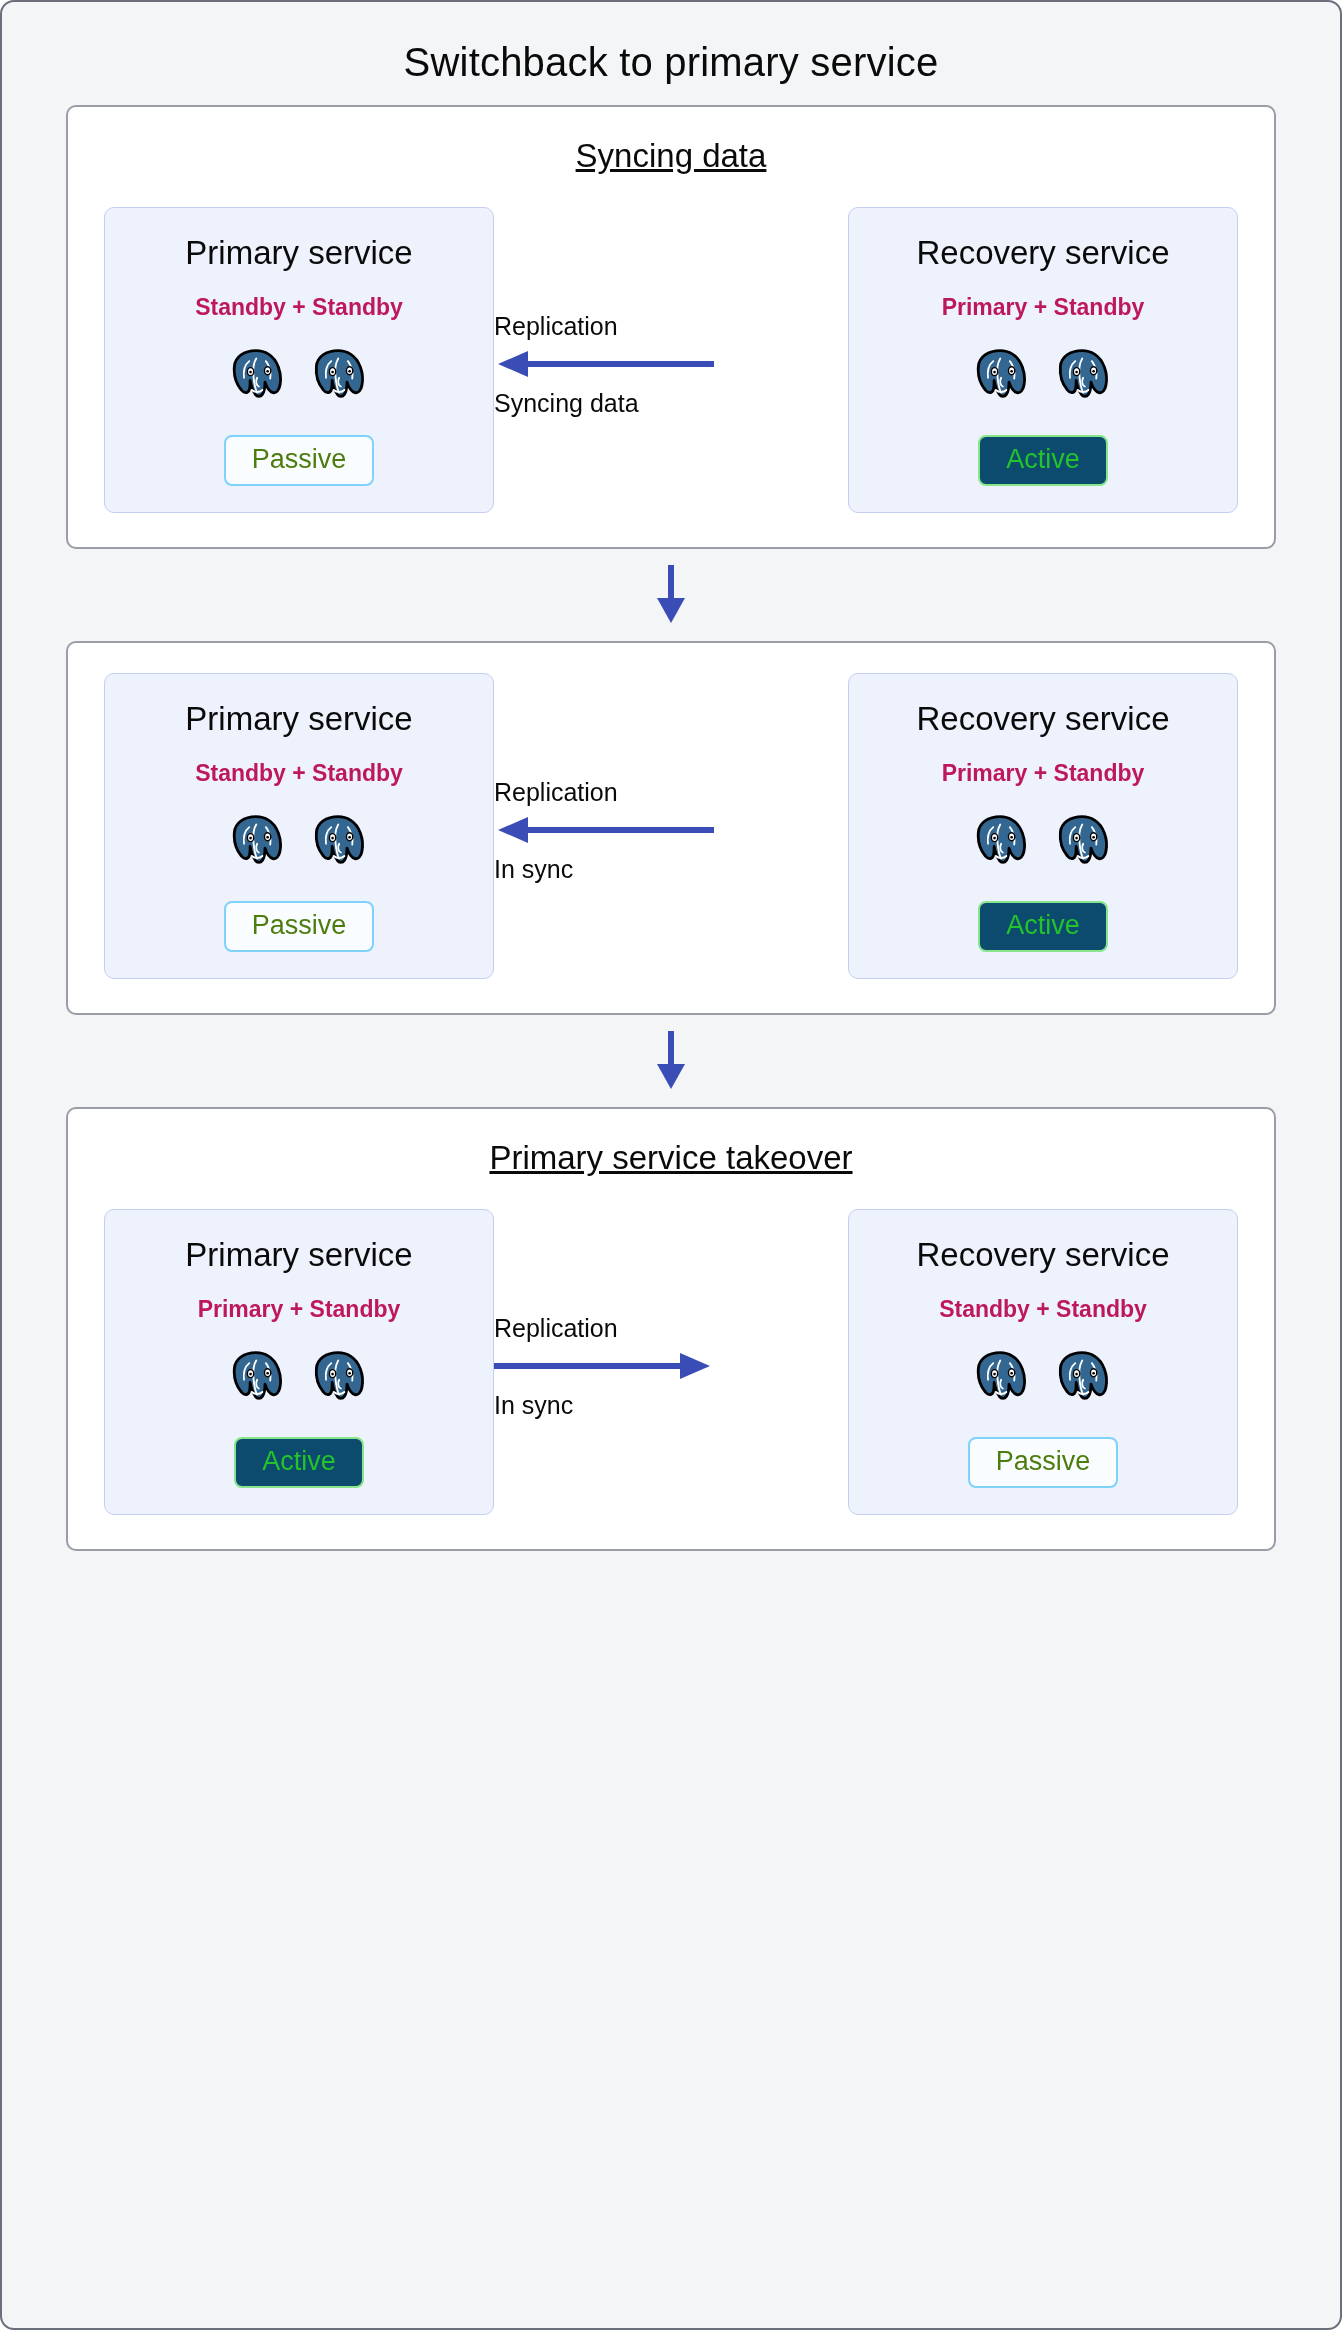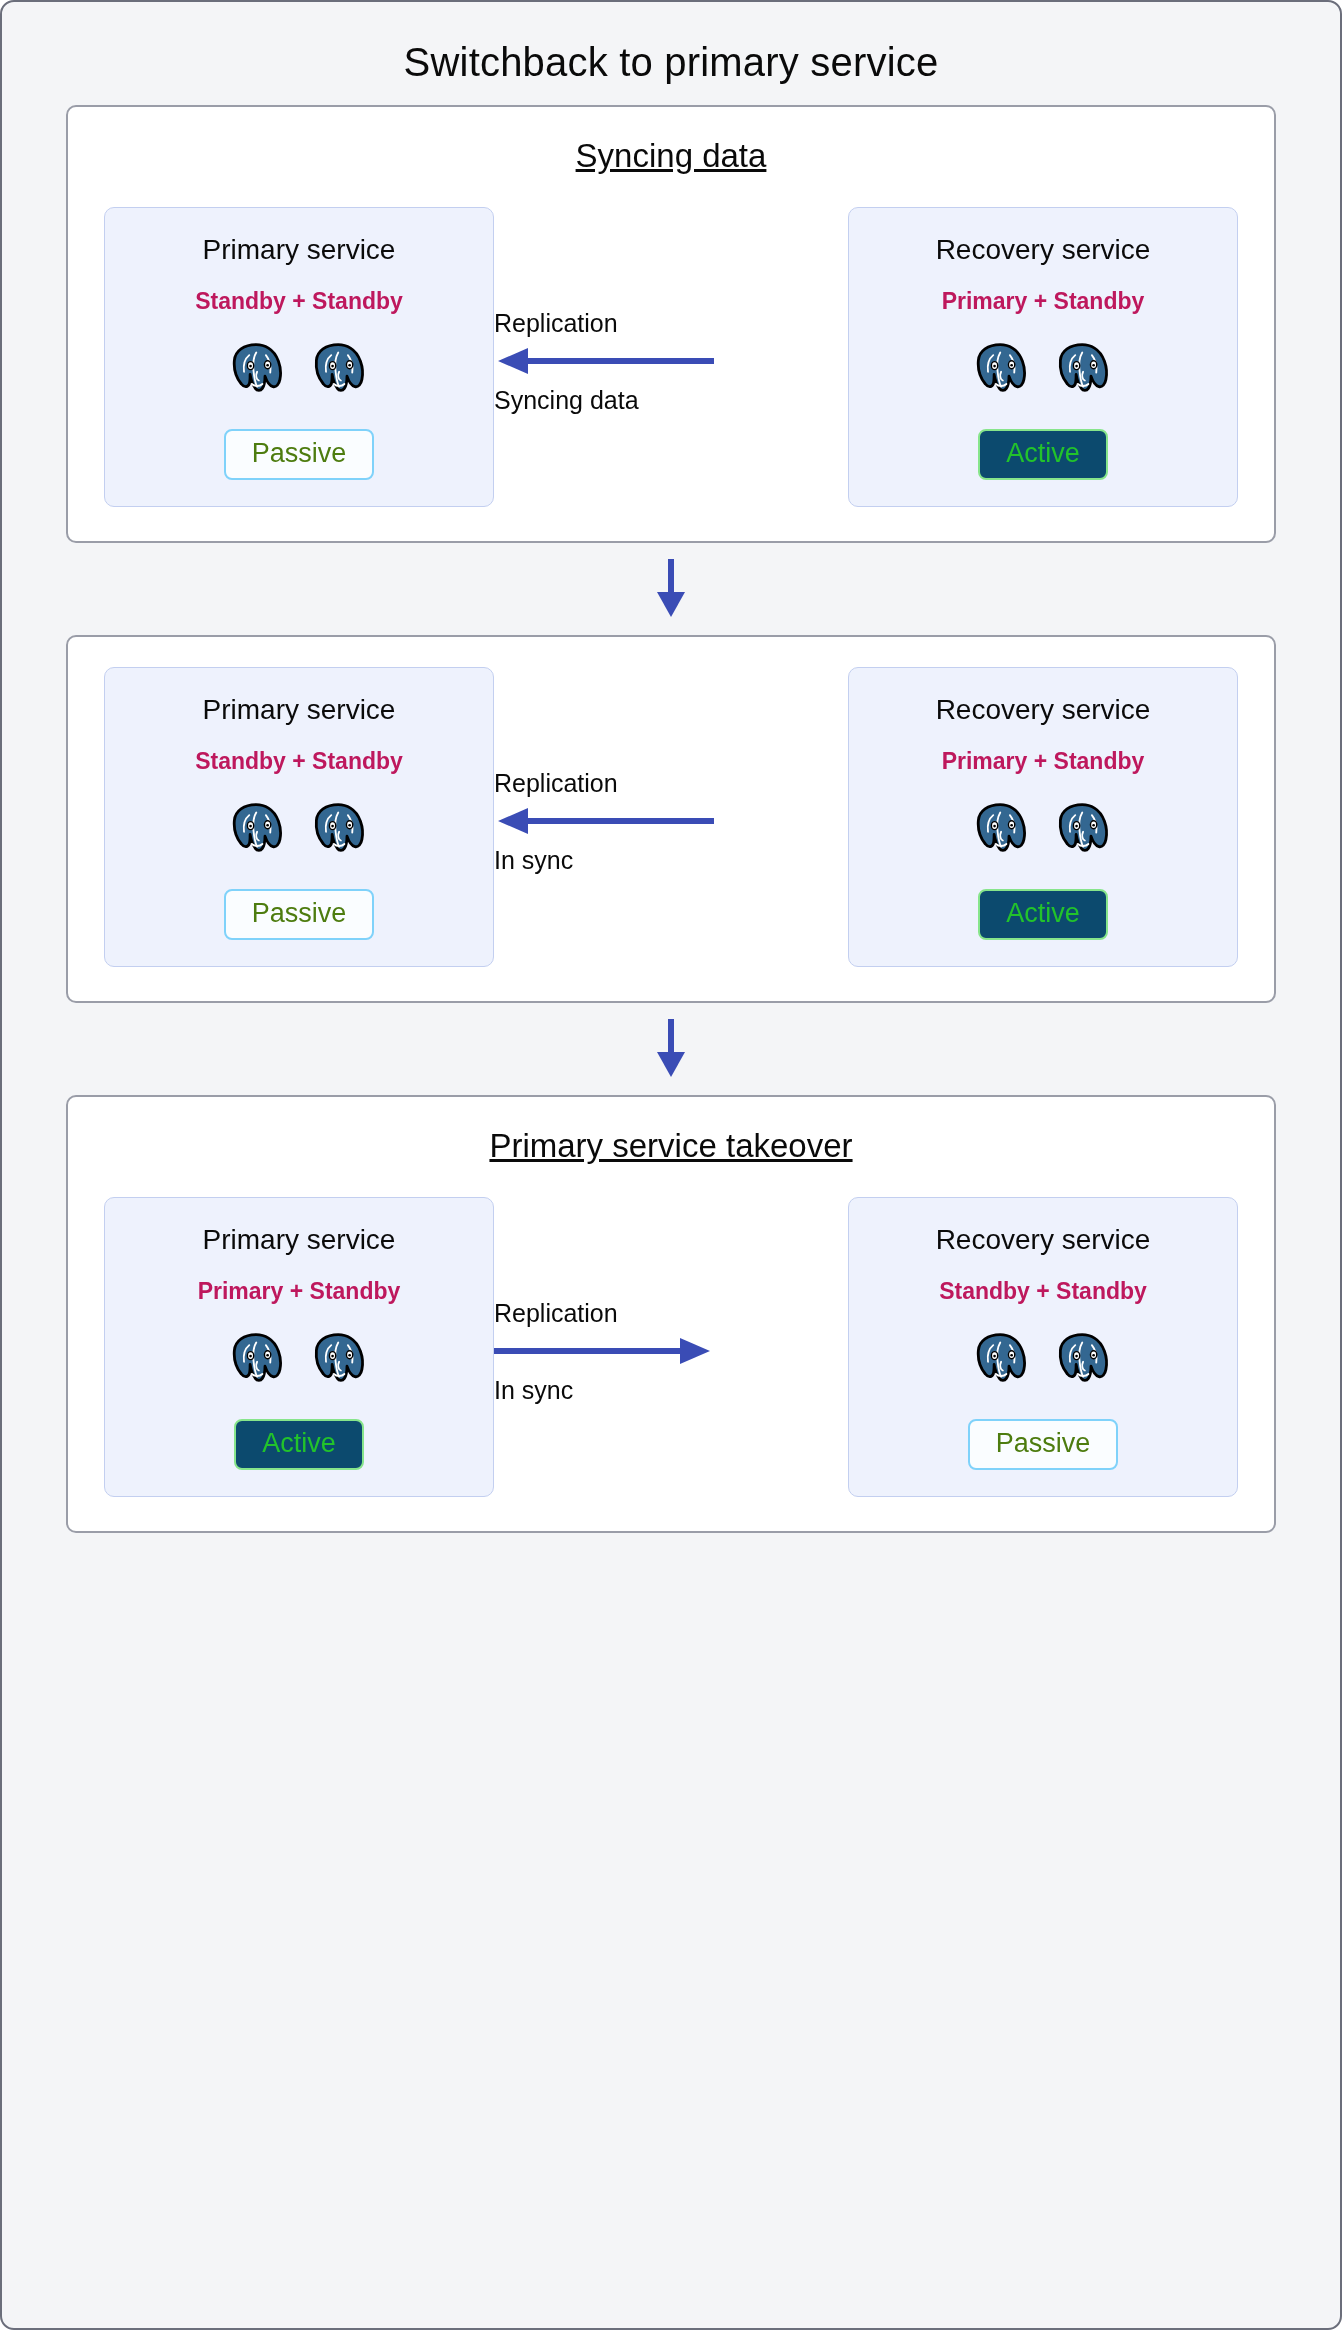--- a/index.html
+++ b/index.html
@@ -68,21 +68,21 @@
     border: 1.5px solid #c3cff0;
     border-radius: 10px;
     padding: 26px 18px 26px 18px;
     display: flex;
     flex-direction: column;
     align-items: center;
     min-height: 300px;
   }
 
   .service-name {
-    font-size: 28px;
+    font-size: 33px;
     font-weight: 400;
     color: #0a0a0a;
     margin-bottom: 22px;
     white-space: nowrap;
   }
 
   .service-roles {
     font-size: 23px;
     font-weight: 700;
     color: #be185d;

